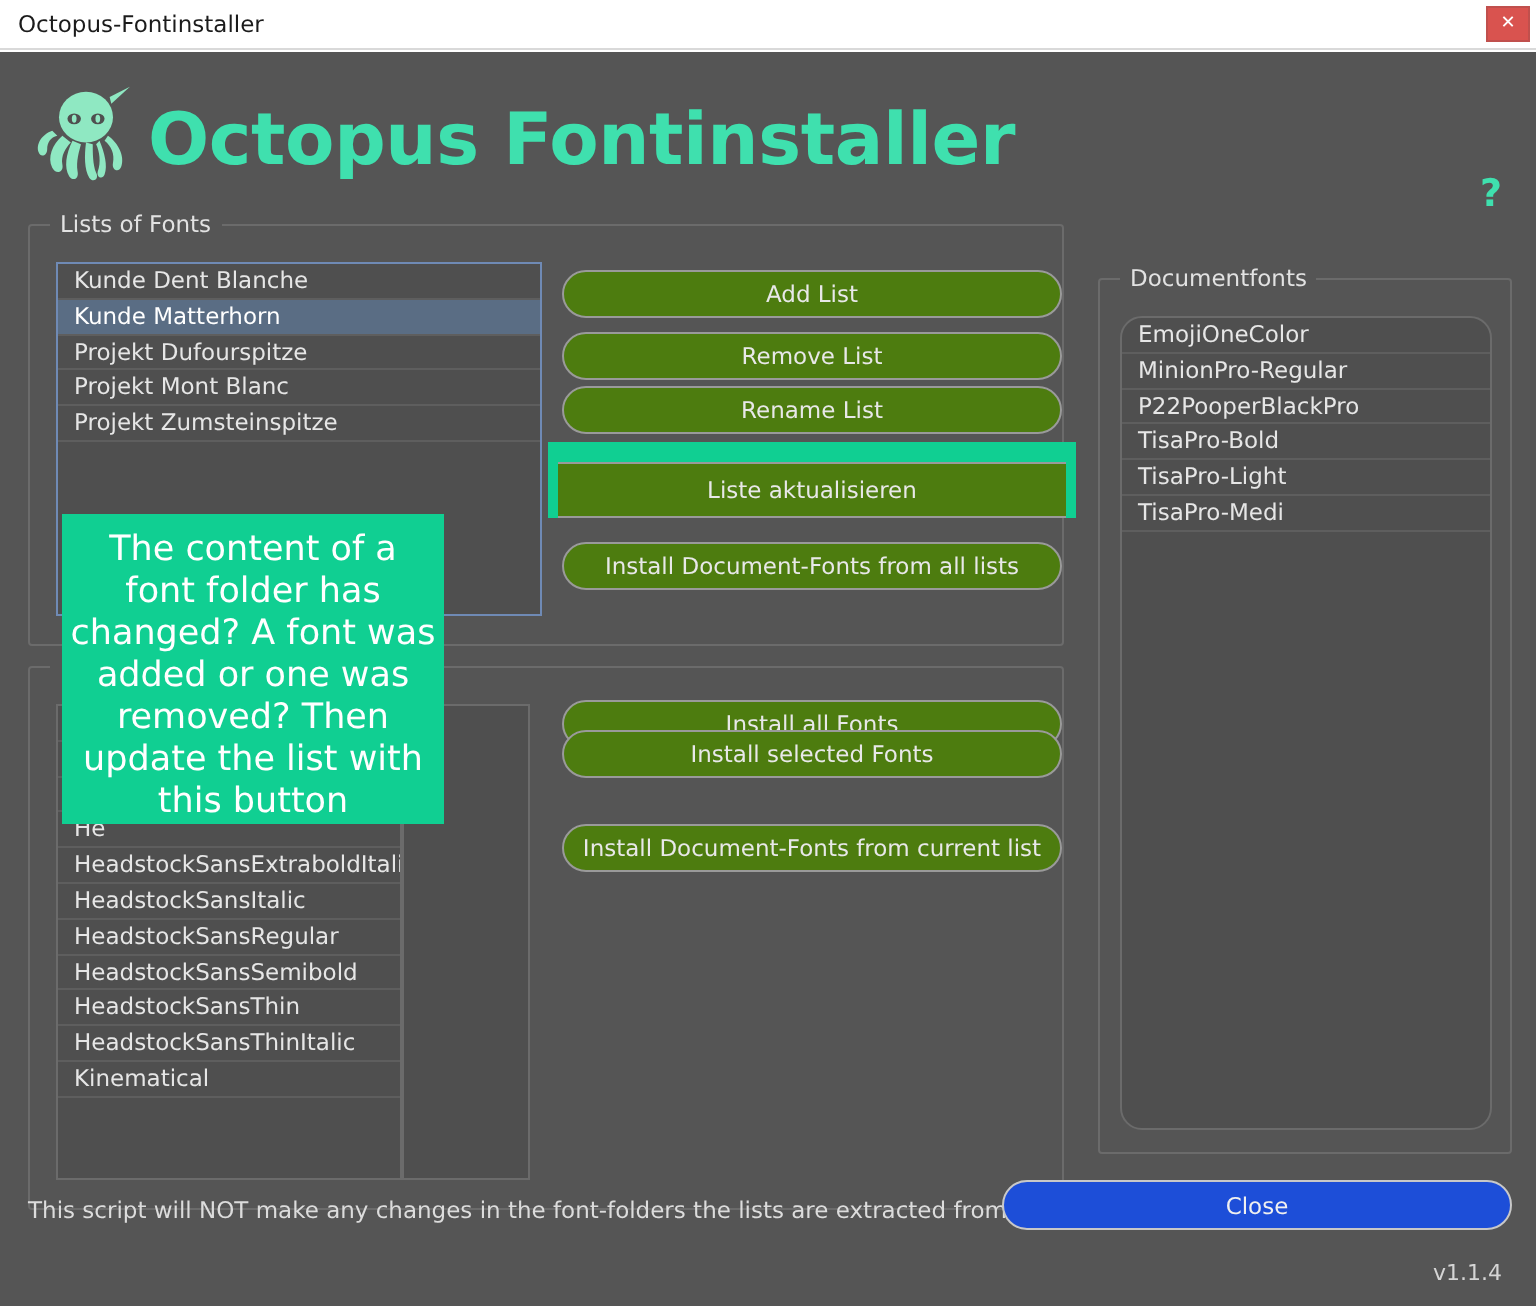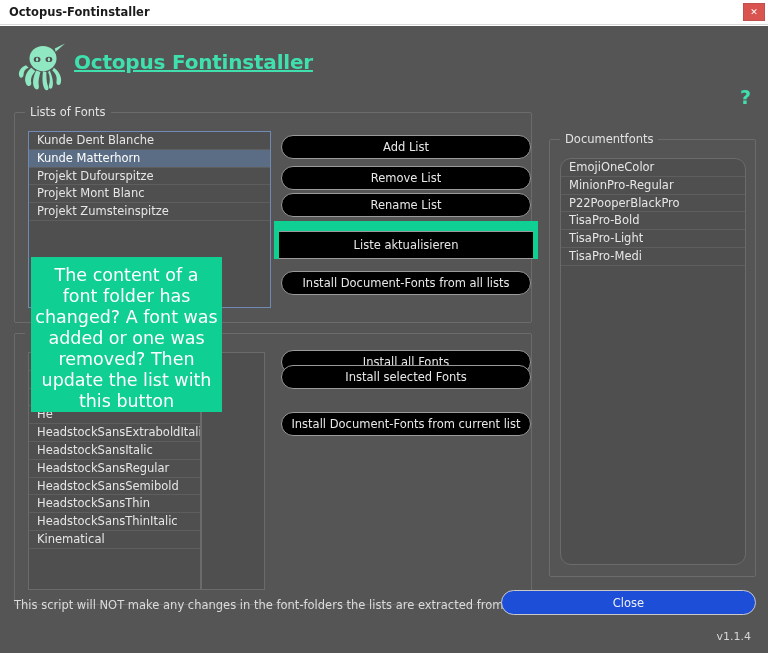--- a/index.html
+++ b/index.html
@@ -8,21 +8,20 @@
     font-family: "DejaVu Sans", sans-serif;
     background: #ffffff;
     overflow: hidden;
   }
 
   
   #titlebar {
     position: absolute; left: 0; top: 0; width: 768px; height: 25px;
     background: #ffffff;
     border-bottom: 1px solid #d9d9d9;
-    font-weight: bold;
   }
   #titlebar-text {
     position: absolute; left: 9px; top: 5px;
     font-size: 11.5px; color: #1b1b1b;
     font-family: "DejaVu Sans", sans-serif;
     white-space: nowrap;
   }
   #titlebar-close {
     position: absolute; right: 3px; top: 3px;
     width: 22px; height: 18px;
@@ -38,22 +37,22 @@
     position: absolute; left: 0; top: 26px;
     width: 768px; height: 627px;
     background: #555555;
   }
 
   
   #header { position: absolute; left: 0; top: 0; width: 768px; height: 82px; }
   #logo { position: absolute; left: 16px; top: 14px; width: 54px; height: 54px; }
   #app-title {
     position: absolute; left: 74px; top: 24px;
-    font-size: 20px; font-weight: bold; color: #3fe0ae;
-    letter-spacing: -0.2px; white-space: nowrap; text-decoration: underline;
+    font-size: 36px; font-weight: bold; color: #3fe0ae;
+    letter-spacing: -0.2px; white-space: nowrap;
   }
   #help-icon {
     position: absolute; right: 17px; top: 62px;
     font-size: 19px; font-weight: bold; color: #3fe0ae;
     cursor: pointer; line-height: 1;
   }
 
   
   .groupbox {
     position: absolute;
@@ -96,21 +95,21 @@
   #fonts-col-1   { left: 13px; top: 18px; width: 173px; height: 238px; }
   #fonts-col-2   { left: 186px; top: 18px; width: 64px; height: 238px; }
   #docfonts-list { left: 10px; top: 18px; width: 186px; height: 407px; border-radius: 11px; }
 
   
   .pill-btn {
     position: absolute;
     height: 24px;
     border: 1px solid #9a9a9a;
     border-radius: 12px;
-    background: #000000;
+    background: #4d7c0f;
     color: #e8e8e8;
     font-size: 11.5px;
     font-family: "DejaVu Sans", sans-serif;
     display: flex; align-items: center; justify-content: center;
     cursor: pointer;
     white-space: nowrap;
   }
   #btn-add-list     { left: 266px; top: 22px;  width: 250px; }
   #btn-remove-list  { left: 266px; top: 53px;  width: 250px; }
   #btn-rename-list  { left: 266px; top: 80px;  width: 250px; }

